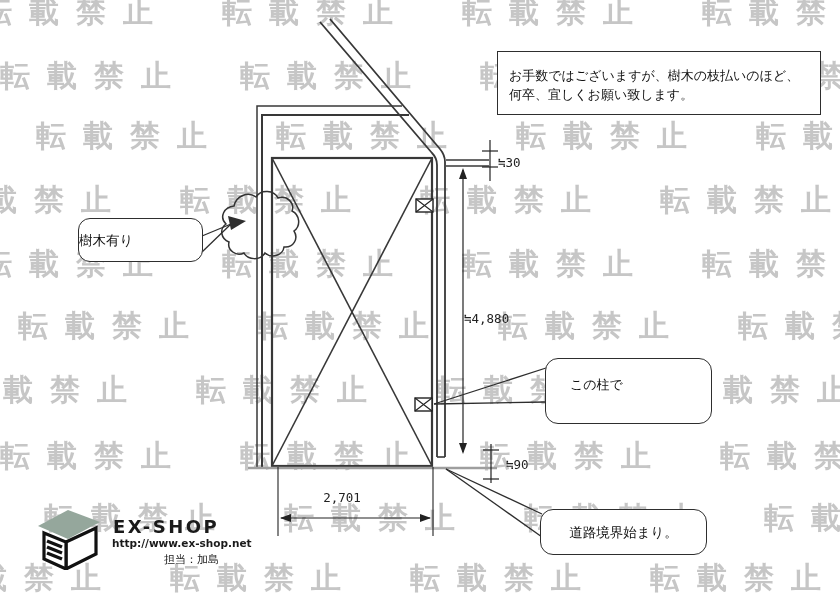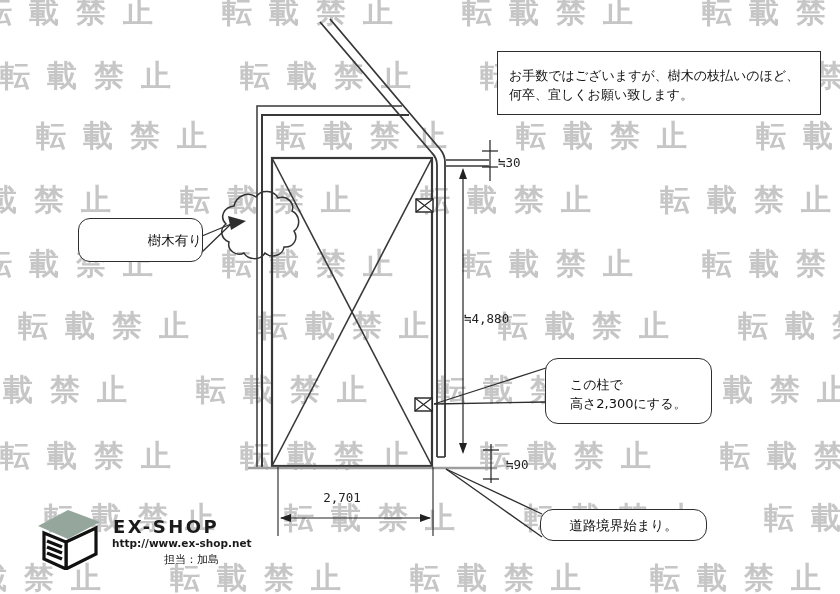--- a/index.html
+++ b/index.html
@@ -18,23 +18,23 @@
   
   #draw{position:absolute;left:0;top:0;z-index:1;}
   
   .box{
     position:absolute;z-index:2;background:#ffffff;border:1.6px solid #2e2e2e;
     box-sizing:border-box;font-size:13px;line-height:19px;color:#111;
   }
   .rounded{border-radius:13px;}
   #note-box{left:497px;top:51px;width:324px;height:64px;padding:14px 0 0 11px;}
   #callout-tree{left:78px;top:218px;width:125px;height:44px;border-radius:12px;
-    display:flex;align-items:center;justify-content:flex-end;font-size:13.5px;}
+    display:flex;align-items:center;justify-content:flex-start;font-size:13.5px;}
   #callout-post{left:545px;top:358px;width:167px;height:66px;padding:16px 0 0 24px;}
-  #callout-road{left:540px;top:509px;width:167px;height:32px;
+  #callout-road{left:540px;top:509px;width:167px;height:46px;
     display:flex;align-items:center;justify-content:center;font-size:13.5px;}
   
   .dim{
     position:absolute;z-index:2;font-family:"DejaVu Sans Mono","DejaVu Sans",monospace;
     font-size:12.5px;color:#222;white-space:nowrap;
   }
   #dim-top{left:498px;top:155px;}
   #dim-height{left:464px;top:311px;}
   #dim-bottom{left:498px;top:457px;padding-left:8px;}
   #dim-width{left:315px;top:490px;width:54px;text-align:center;}
@@ -176,21 +176,20 @@
   <div id="note-box" class="box">
     <div>お手数ではございますが、樹木の枝払いのほど、</div>
     <div>何卒、宜しくお願い致します。</div>
   </div>
 
   <div id="callout-tree" class="box rounded">
     <span>樹木有り</span>
   </div>
   <div id="callout-post" class="box rounded">
     <div>この柱で</div>
-    <div>高さ2,300にする。</div>
   </div>
   <div id="callout-road" class="box rounded">
     <span>道路境界始まり。</span>
   </div>
 
   <div id="dim-top" class="dim">≒30</div>
   <div id="dim-height" class="dim">≒4,880</div>
   <div id="dim-bottom" class="dim">≒90</div>
   <div id="dim-width" class="dim">2,701</div>
 

